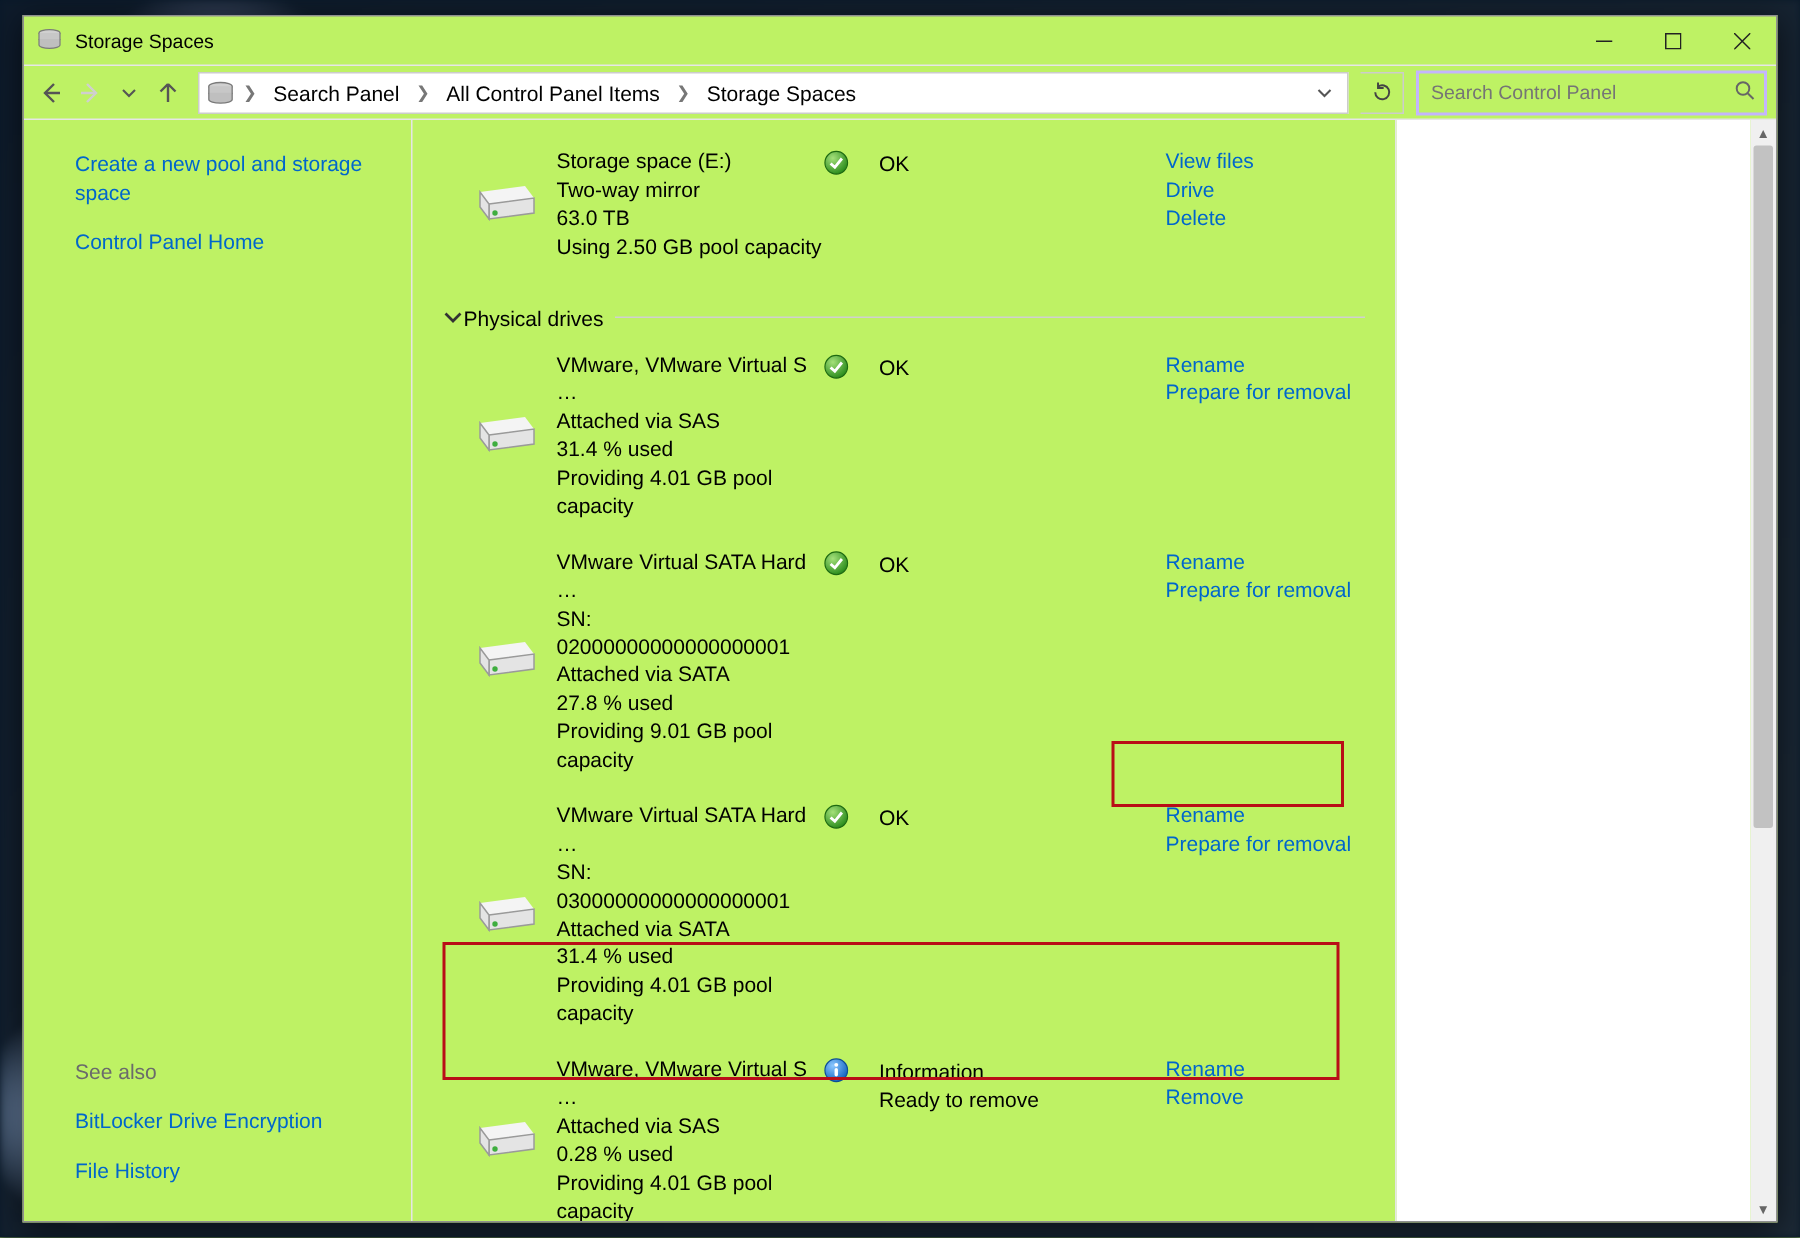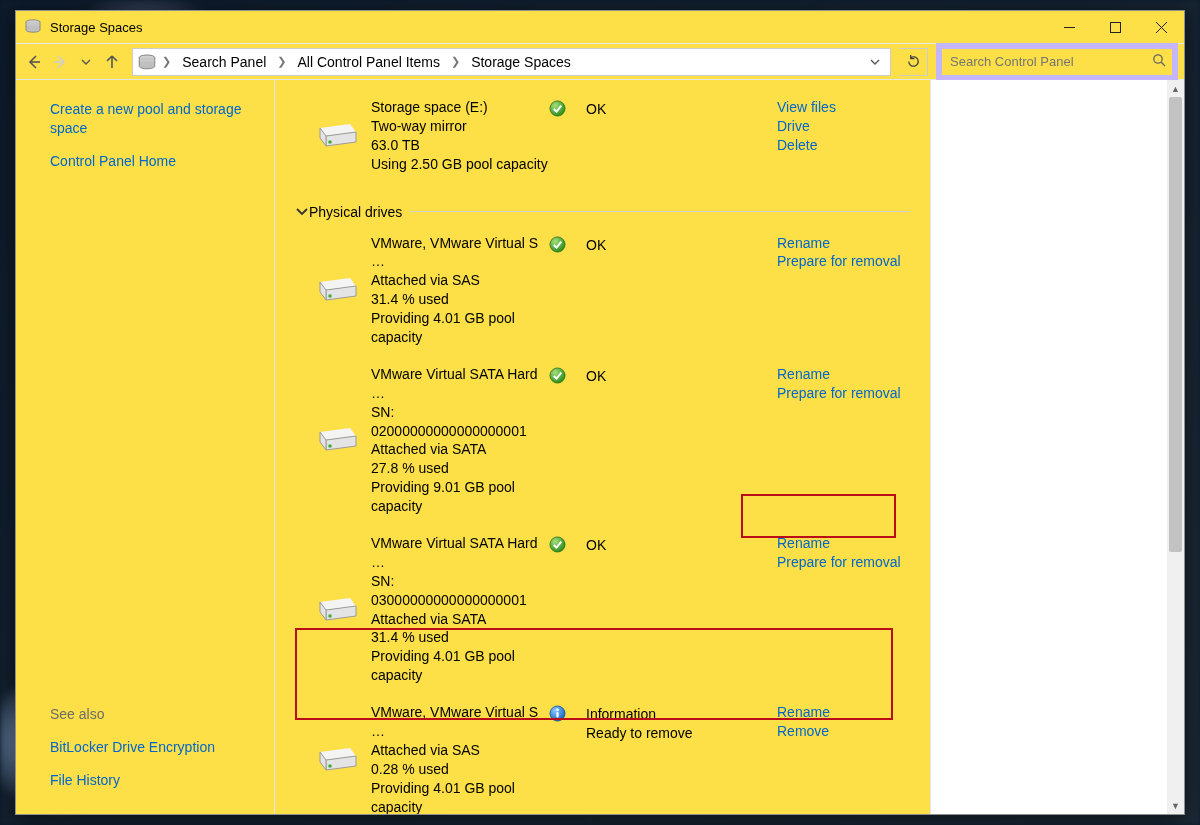--- a/index.html
+++ b/index.html
@@ -3,21 +3,21 @@
 <meta charset="utf-8">
 <style>
   html, body { margin:0; padding:0; height:100%; font-family:"Segoe UI", Arial, sans-serif; font-size:14px; color:#000; }
   body { background:#0a1a2a; overflow:hidden; }
   .backdrop { position:absolute; inset:0; background:radial-gradient(circle at 5% 90%, #6f88aa 0 40px, transparent 75px),
     radial-gradient(circle at 12% 10%, #44506a 0 55px, transparent 95px),
     radial-gradient(circle at 90% 70%, #5a6e90 0 60px, transparent 100px),
     linear-gradient(135deg,#0e1b2b,#1c2936); filter:blur(2px); }
   .window {
     position:absolute; left:15px; top:10px; width:1170px; height:805px;
-    background:#fde047; border:1px solid #8f8f8f; box-shadow:0 4px 20px rgba(0,0,0,.6);
+    background:#bef264; border:1px solid #8f8f8f; box-shadow:0 4px 20px rgba(0,0,0,.6);
     display:flex; flex-direction:column; box-sizing:border-box;
   }
   .titlebar { height:32px; display:flex; align-items:center; padding-left:8px; }
   .titlebar .app-ico { width:18px; height:18px; margin-right:8px; }
   .titlebar .title { font-size:13px; }
   .winbtns { margin-left:auto; display:flex; }
   .winbtn { width:46px; height:30px; display:flex; align-items:center; justify-content:center; }
   .toolbar {
     height:35px; display:flex; align-items:center; border-top:1px solid #e6e6e6; border-bottom:1px solid #e6e6e6;
     padding:0 6px; gap:2px;
@@ -25,21 +25,21 @@
   .navbtn { width:24px; height:24px; display:flex; align-items:center; justify-content:center; color:#555; border-radius:3px; }
   .navbtn.disabled { color:#bdbdbd; }
   .crumbs {
     flex:1; height:26px; border:1px solid #ccc; margin:0 6px; display:flex; align-items:center;
     padding:0 4px; gap:2px; overflow:hidden; position:relative; background:#fff;
   }
   .crumbs .seg { padding:2px 6px; white-space:nowrap; }
   .crumbs .chev { color:#777; font-size:11px; padding:3px; }
   .crumb-drop { margin-left:auto; color:#666; padding:0 6px; }
   .refresh { width:28px; height:26px; display:flex; align-items:center; justify-content:center; border:1px solid #ccc; border-left:none; margin-right:6px; }
-  .search { width:218px; height:26px; border:6px solid #c4b5fd; display:flex; align-items:center; padding:0 6px; }
+  .search { width:218px; height:26px; border:2px solid #c4b5fd; display:flex; align-items:center; padding:0 6px; }
   .search input { flex:1; border:none; outline:none; font:inherit; font-size:13px; color:#777; background:transparent; }
   .body { flex:1; display:flex; min-height:0; }
   .leftnav { width:258px; padding:20px 10px 10px 34px; box-sizing:border-box; display:flex; flex-direction:column; }
   .leftnav a { color:#0066cc; text-decoration:none; display:block; margin-bottom:14px; line-height:1.35; }
   .leftnav .seealso-group { margin-top:auto; }
   .seealso-head { color:#6b6b6b; margin:10px 0 16px; }
   .divider-v { width:1px; background:#e5e5e5; }
   .content-wrap { flex:1; display:flex; min-width:0; }
   .content { flex:1; overflow:hidden; position:relative; border-right:1px solid #e5e5e5; padding:0 0 0 0; }
   .content-inner { position:absolute; inset:0; overflow:hidden; }

